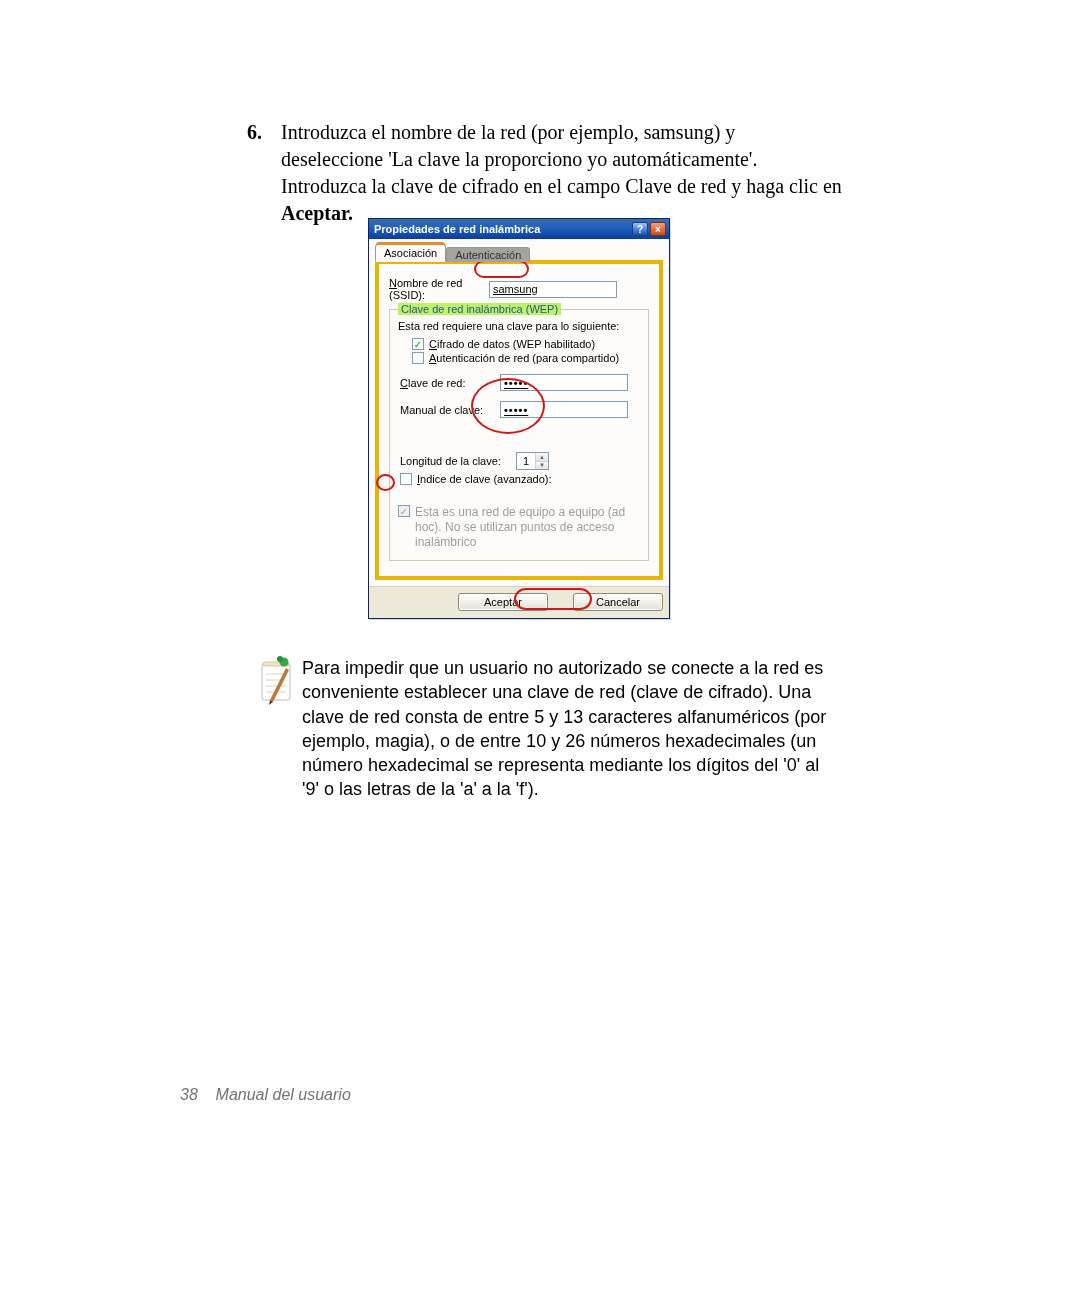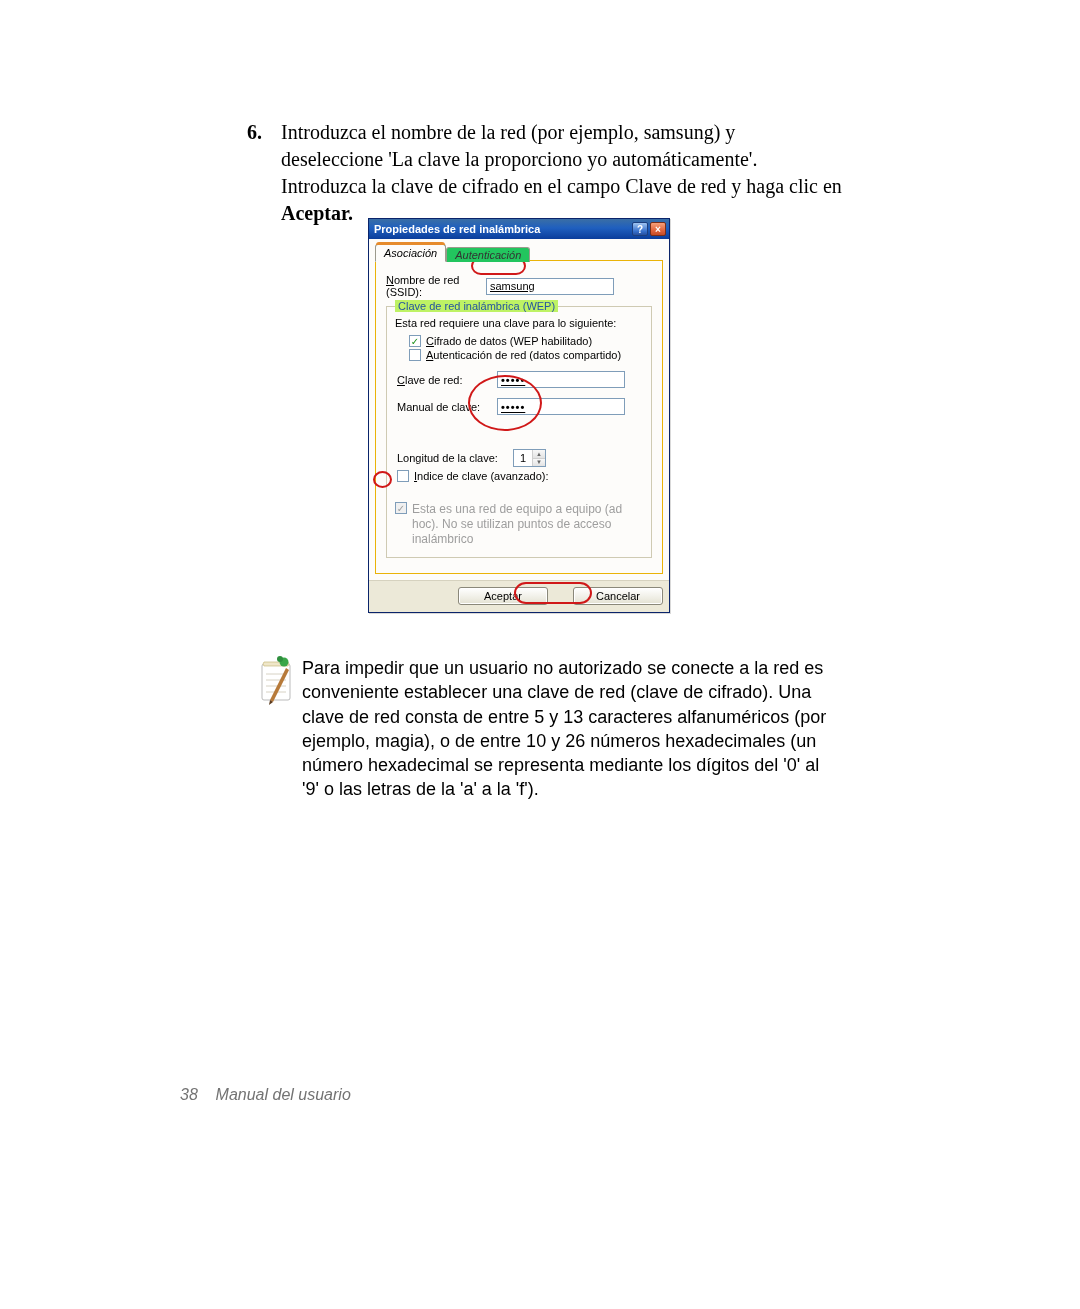--- a/index.html
+++ b/index.html
@@ -75,55 +75,54 @@
     padding: 4px 6px 6px 6px;
     background: #fdfcfa;
   }
   .tabs {
     display: flex;
     align-items: flex-end;
     height: 18px;
     margin-bottom: -1px;
     position: relative;
     z-index: 2;
-    font-style: italic;
   }
   .tab {
     border: 1px solid #9c9a8c;
     border-bottom: none;
     border-top-left-radius: 3px;
     border-top-right-radius: 3px;
     background: #fdfcfa;
     padding: 2px 8px;
     font-size: 11px;
     margin-right: 0px;
     position: relative;
   }
   .tab.inactive {
-    background: #22c55e;
+    background: #a3a3a3;
     top: 1px;
     padding: 1px 8px;
     color: #333;
   }
   .tab.active {
     background: #fdfcfa;
     z-index: 3;
     border-bottom: 1px solid #fdfcfa;
     margin-bottom: -1px;
   }
   .tab.active::before {
     content: "";
     position: absolute;
     left: 0; right: 0; top: -3px; height: 3px;
     background: #e68b2c;
     border-top-left-radius: 3px;
     border-top-right-radius: 3px;
   }
   .tab-panel {
-    border: 1px solid #eab308;
+    border: 4px solid #eab308;
     background: #fdfcfa;
     padding: 10px 10px 12px 10px;
     min-height: 290px;
     position: relative;
     z-index: 1;
   }
   .row {
     display: flex;
     align-items: center;
     margin: 3px 0;
@@ -312,21 +311,21 @@
         <div class="fieldset">
           <div class="legend">Clave de red inalámbrica (WEP)</div>
           <div style="font-size:11px; margin:4px 0 6px 0;">Esta red requiere una clave para lo siguiente:</div>
 
           <div class="check">
             <div class="cbox">✓</div>
             <span><span class="u">C</span><span>ifrado de datos (WEP habilitado)</span></span>
           </div>
           <div class="check">
             <div class="cbox"></div>
-            <span><span class="u">A</span><span>utenticación de red (datos compartido)</span></span>
+            <span><span class="u">A</span><span>utenticación de red (para compartido)</span></span>
           </div>
 
           <div class="grp">
             <div class="row">
               <div class="lbl"><span class="u">C</span><span>lave de red:</span></div>
               <div class="textbox dots">
                   <span>•••••</span>
                 </div>
             </div>
             <div class="row" style="margin-top:10px;">

